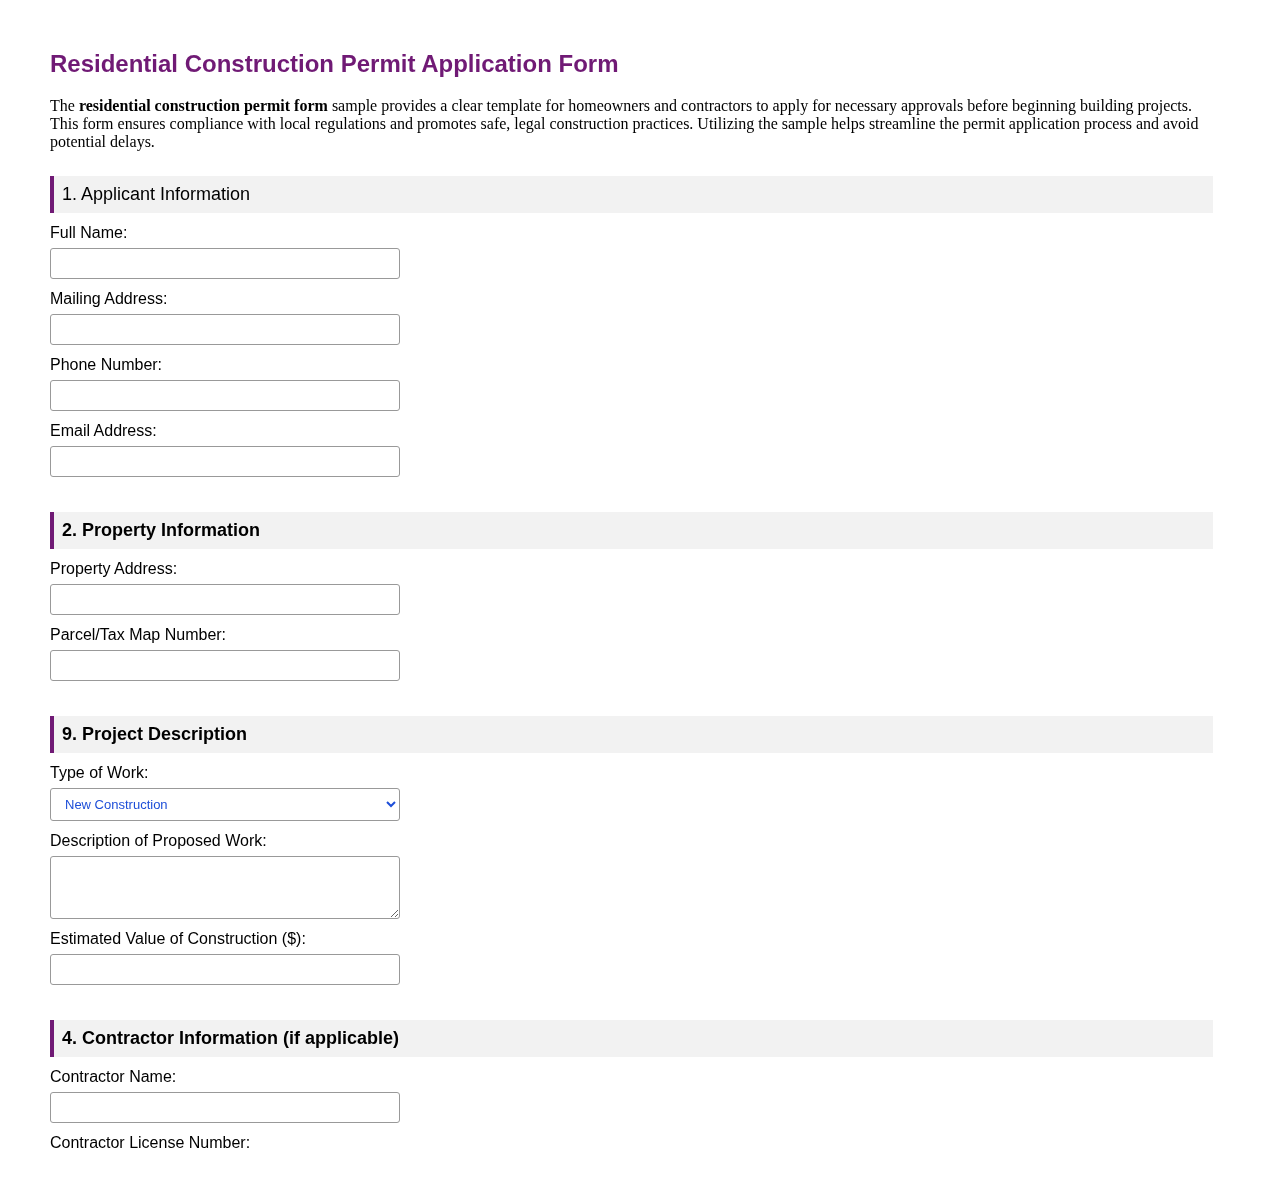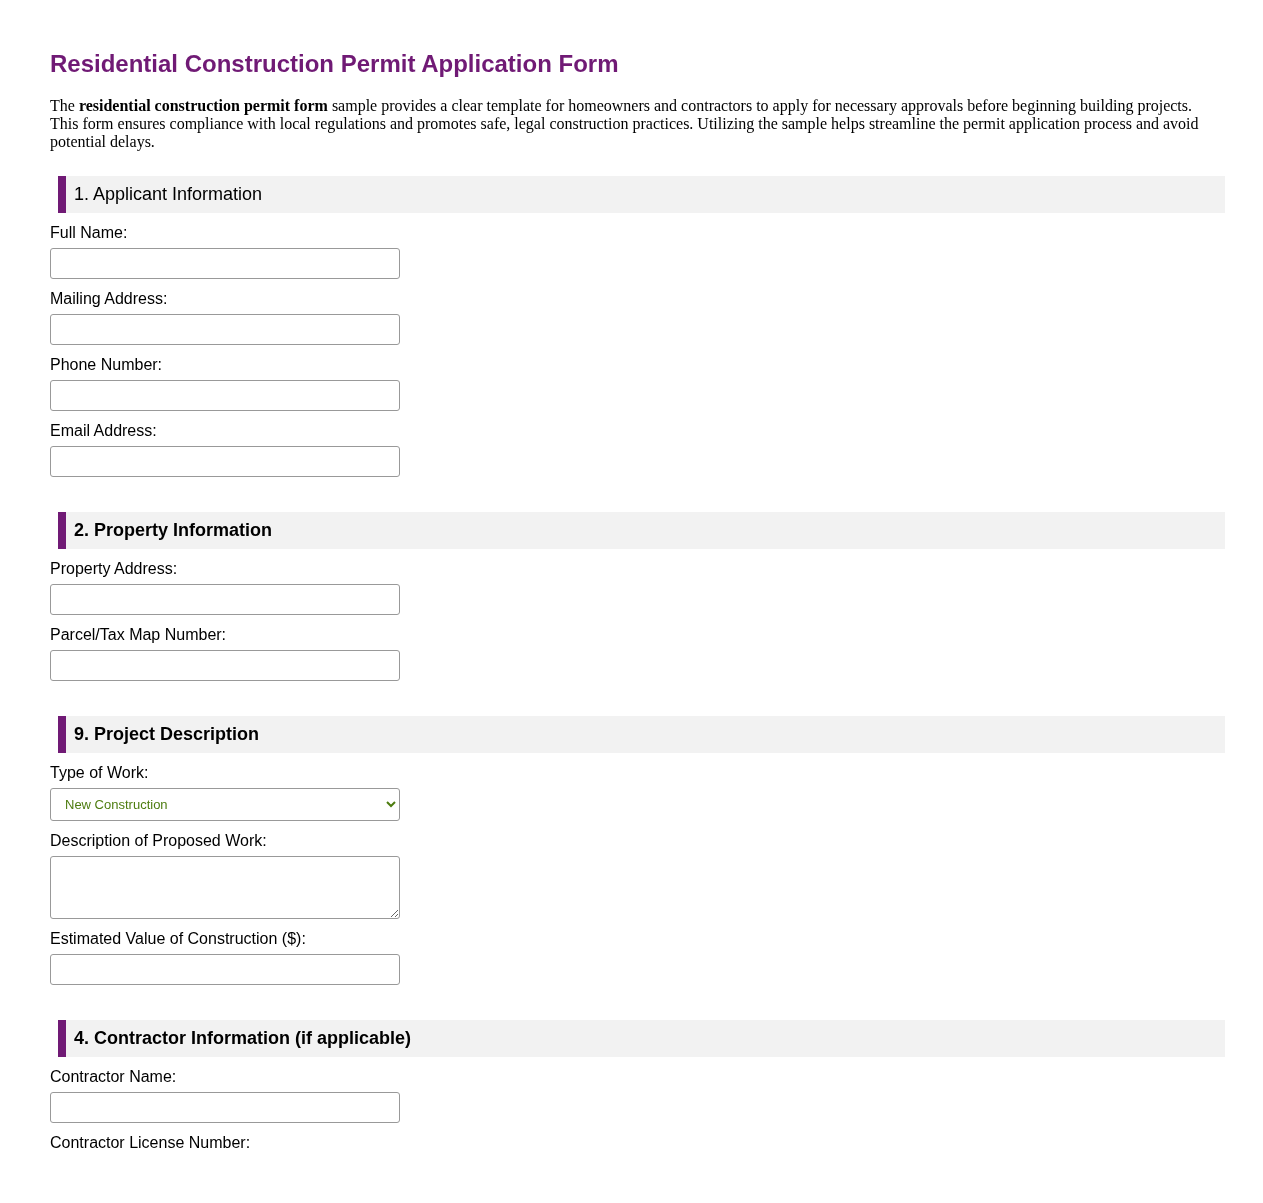--- a/index.html
+++ b/index.html
@@ -22,27 +22,26 @@
     .intro {
       font-size: 16px;
       line-height: 18px;
       margin: 18px 0 0 0;
       width: 1163px;
       font-family: Liberation Serif, serif;
     }
     .intro b { font-weight: bold; }
     .section-header {
       background: #f2f2f2;
-      border-left: 8px solid #701a75;
+      border-left: 4px solid #701a75;
       height: 37px;
       line-height: 37px;
       padding-left: 8px;
       font-size: 18px;
       width: 1151px;
-      margin-left: 8px;
     }
     .s1 { margin-top: 25px; }
     .sn { margin-top: 35px; font-weight: bold; }
     .field { margin-top: 11px; }
     .field + .field { }
     .field label {
       display: block;
       font-size: 16px;
       line-height: 18px;
       margin-bottom: 6px;
@@ -53,21 +52,21 @@
       height: 31px;
       border: 1px solid #999;
       border-radius: 3px;
       background: #fff;
       font-family: "Liberation Sans", sans-serif;
       font-size: 13px;
       padding: 0 10px;
       margin: 0;
       display: block;
     }
-    .field select { height: 33px; color: #4d7c0f; }
+    .field select { height: 33px; color: #1d4ed8; }
     .field textarea { height: 63px; resize: both; padding: 6px 10px; }
   </style>
 </head>
 <body>
 
 <div class="page">
   <h1>Residential Construction Permit Application Form</h1>
 
   <p class="intro"><span>The </span><b>residential construction permit form</b><span> sample provides a clear template for homeowners and contractors to apply for necessary approvals before beginning building projects. This form ensures compliance with local regulations and promotes safe, legal construction practices. Utilizing the sample helps streamline the permit application process and avoid potential delays.</span></p>
 

